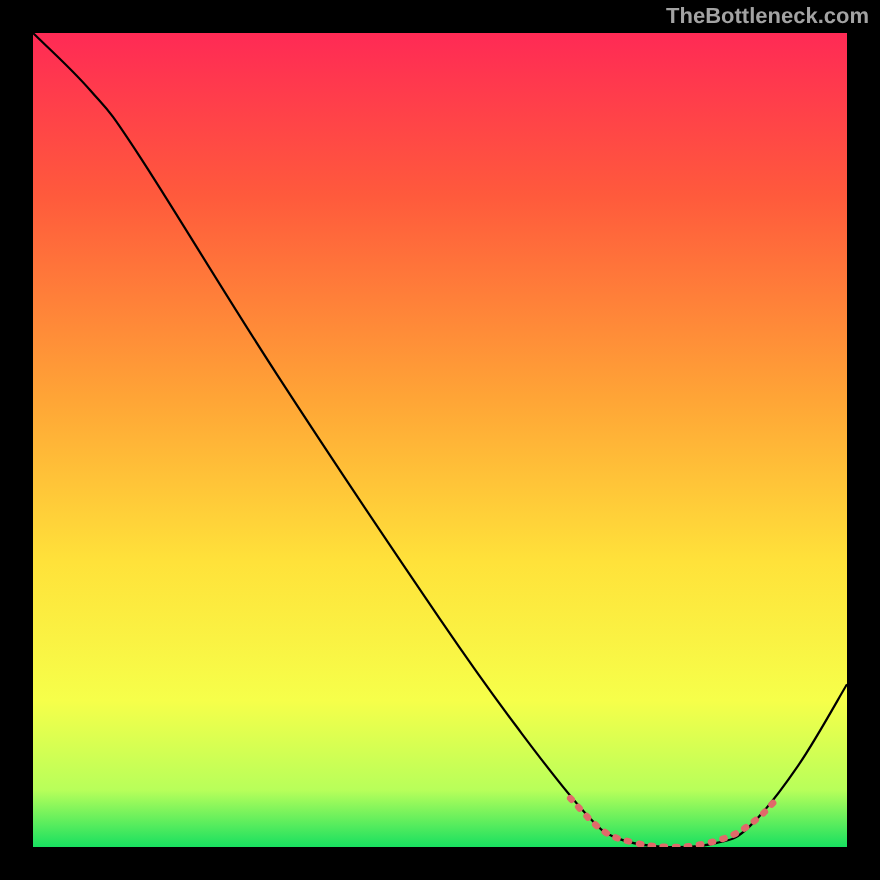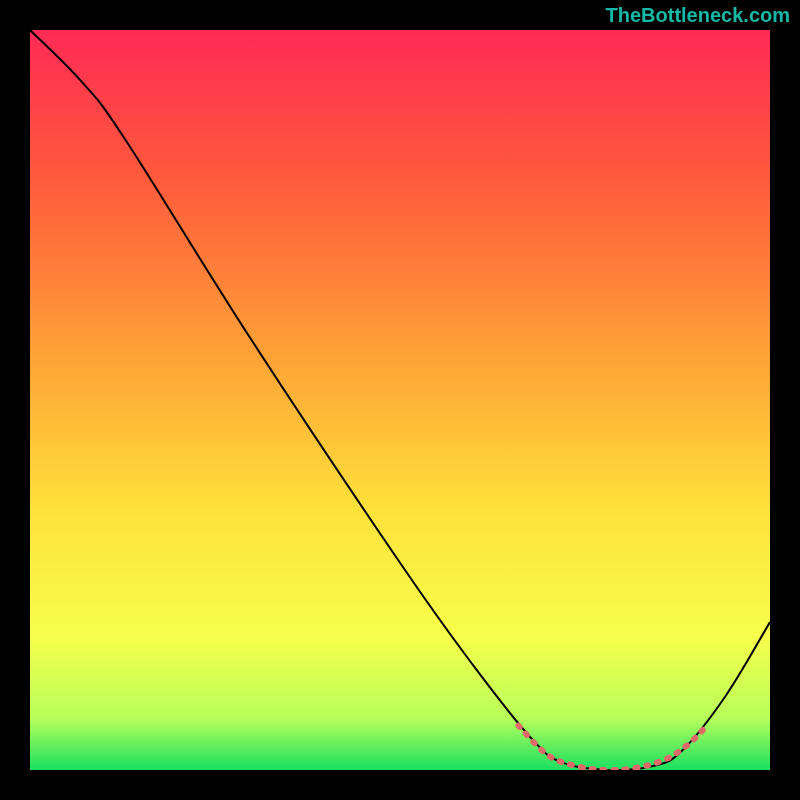--- a/index.html
+++ b/index.html
@@ -9,21 +9,21 @@
     width: 800px;
     height: 800px;
     overflow: hidden;
     position: relative;
     font-family: Arial, sans-serif;
   }
   .watermark {
     position: absolute;
     top: 4px;
     right: 10px;
-    color: #14b8a6;
+    color: #a3a3a3;
     font-size: 20px;
     font-weight: bold;
     z-index: 10;
   }
   .chart-wrap {
     position: absolute;
     left: 30px;
     top: 30px;
     width: 740px;
     height: 740px;

